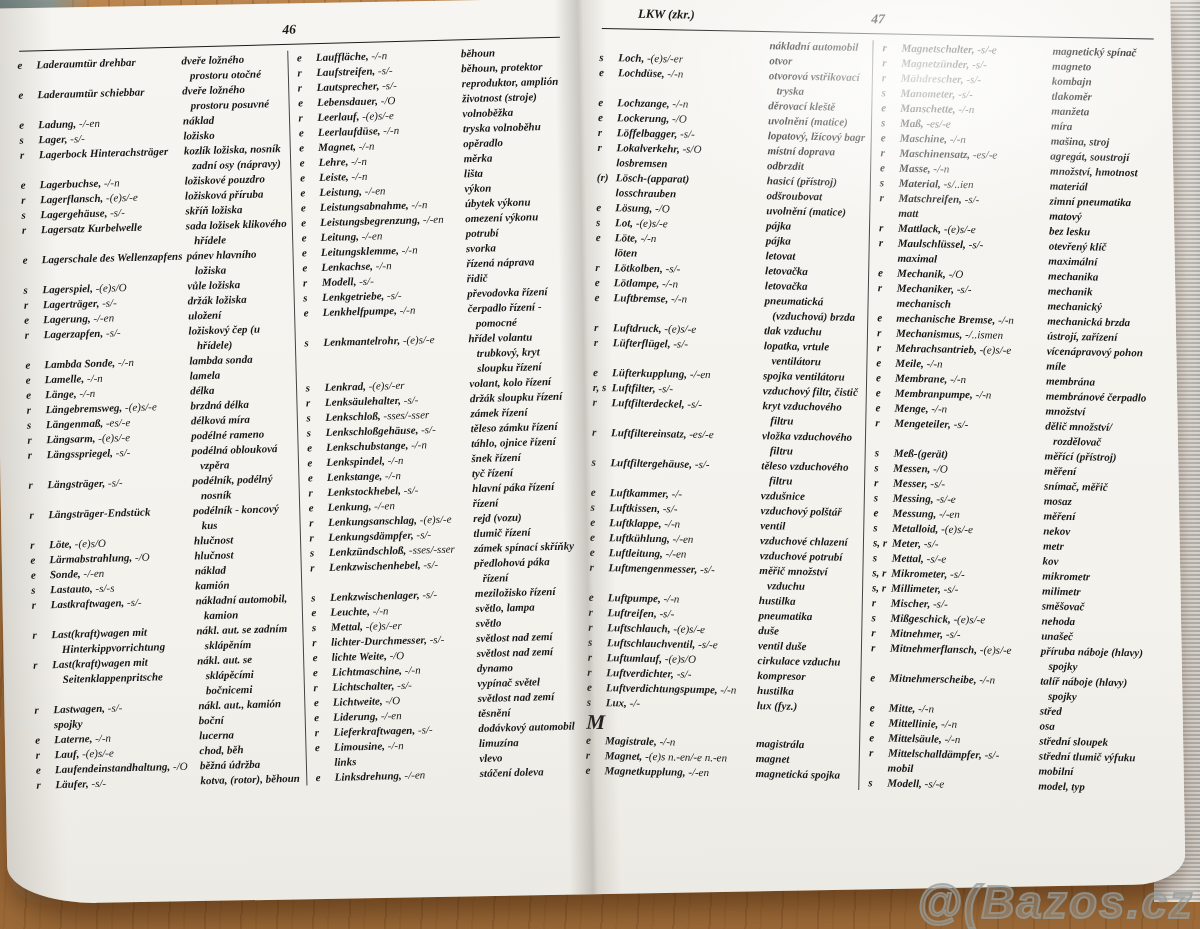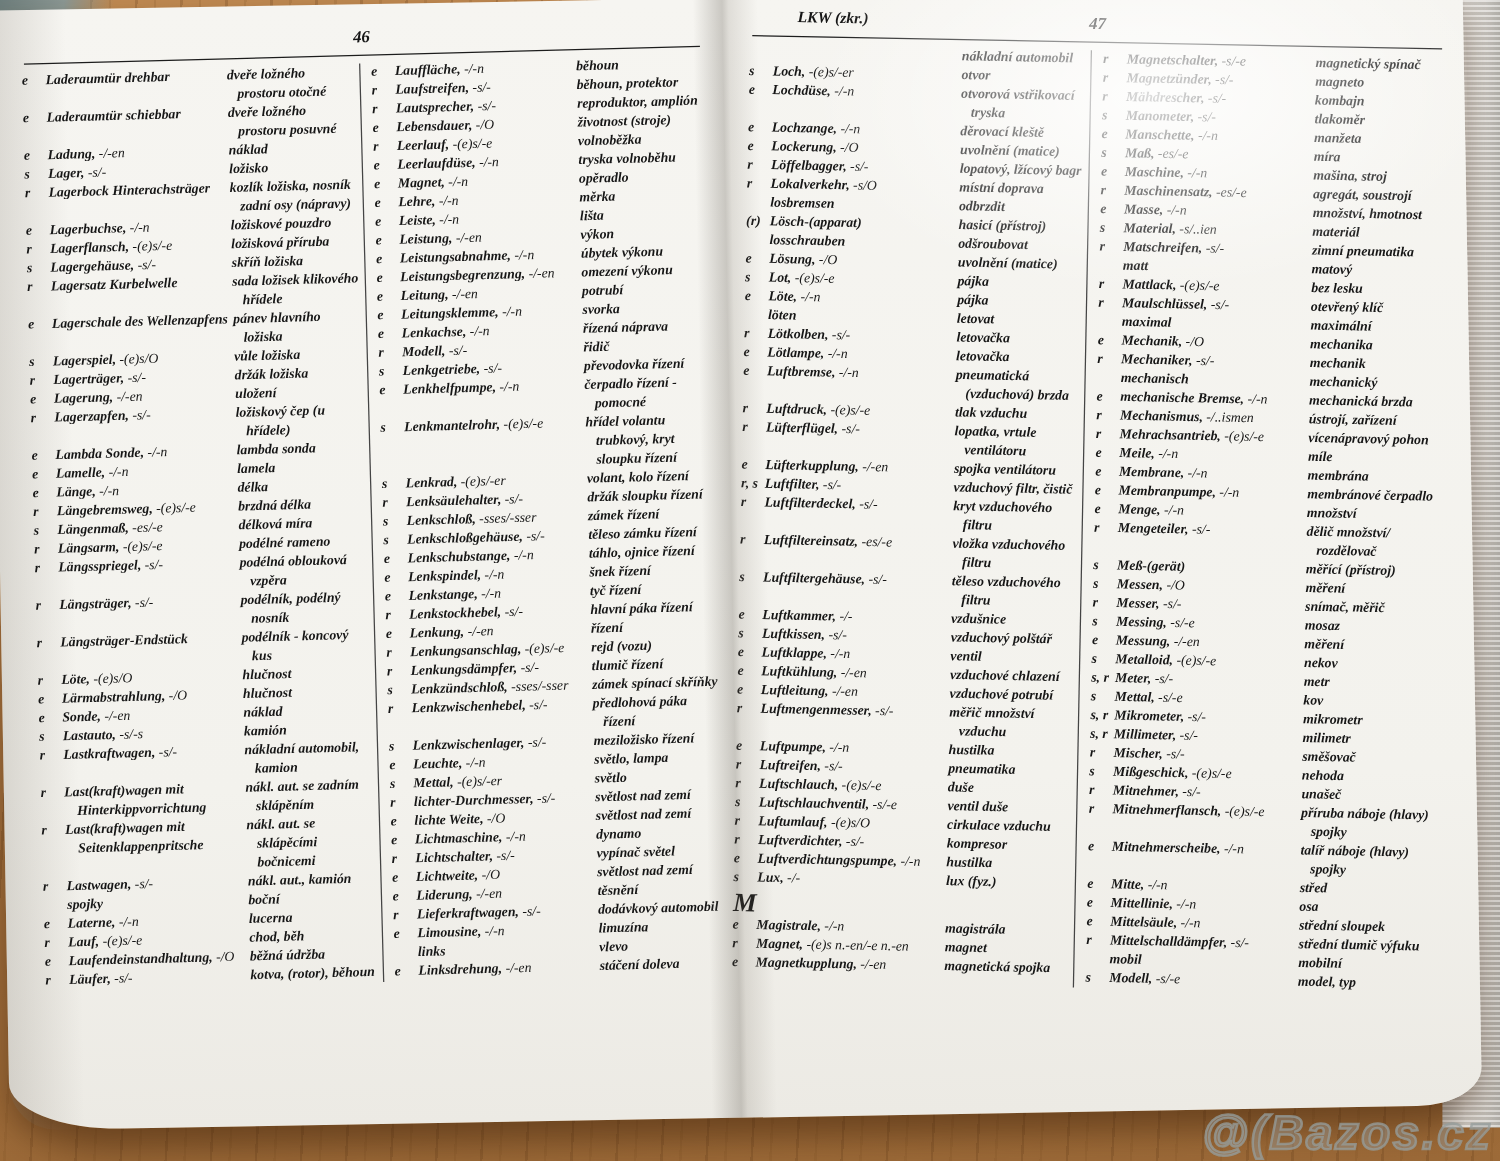--- a/index.html
+++ b/index.html
@@ -43,21 +43,21 @@
   .row{display:flex;align-items:flex-start;}
   .g{flex:0 0 19px;font-weight:bold;white-space:nowrap;}
   .de{flex:0 0 131px;padding-left:10px;text-indent:-10px;padding-right:3px;}
   .page.right .de{flex-basis:137px;}
   .de b{font-weight:700;}
   .sfx{font-weight:400;}
   .cs{flex:1;font-weight:700;padding-left:9px;text-indent:-8px;}
   .section{font-size:21px;font-weight:bold;margin:5px 0 3px 0;}
   .watermark{position:absolute;right:6px;bottom:0px;
     font-family:"Liberation Sans","DejaVu Sans",sans-serif;font-weight:bold;
-    font-size:38px;letter-spacing:2px;color:rgba(255,255,255,.10);
+    font-size:46px;letter-spacing:2px;color:rgba(255,255,255,.10);
     -webkit-text-stroke:2px rgba(150,157,156,.75);
     text-shadow:0 0 1px rgba(120,126,125,.35);}
 </style>
 </head>
 <body>
 
 <div class="photo">
   <div class="corner-bg"></div>
   <div class="edge-stack"></div>
 

